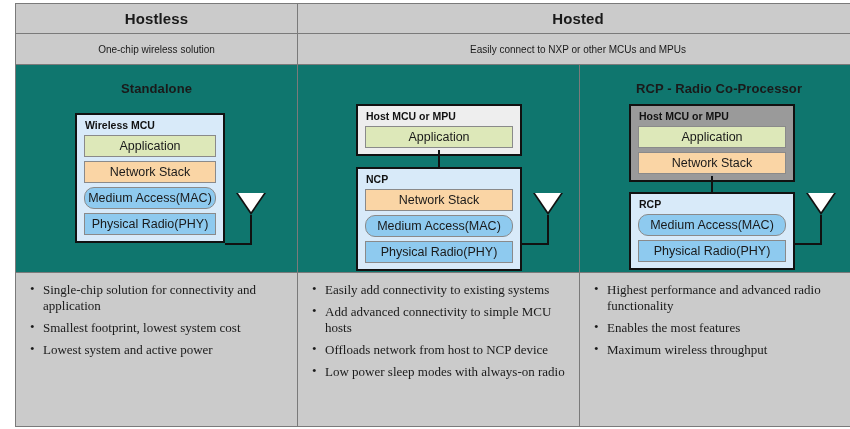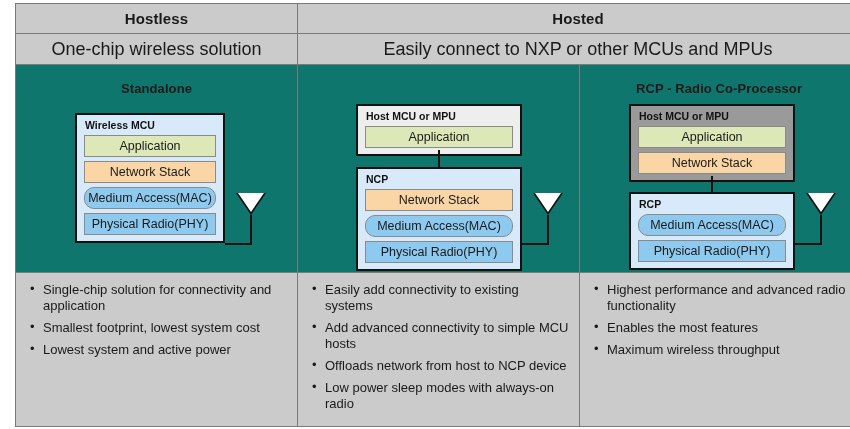--- a/index.html
+++ b/index.html
@@ -44,21 +44,21 @@
   .c3 { width: 278px; }
   .c23 { width: 560px; }
 
   .hdr-text {
     font-size: 15px;
     font-weight: bold;
     color: #1a1a1a;
     letter-spacing: .1px;
   }
   .sub-text {
-    font-size: 18px;
+    font-size: 10px;
     color: #1a1a1a;
   }
 
   
   .diagcell {
     display: block;
     position: relative;
     height: 100%;
   }
   .col-title {
@@ -150,20 +150,21 @@
     height: 100%;
   }
   .bullets ul { margin: 0; padding: 0; list-style: none; }
   .bullets li {
     position: relative;
     padding-left: 15px;
     margin-bottom: 6px;
     font-size: 13px;
     line-height: 16px;
     color: #1a1a1a;
+    font-family: Liberation Serif, serif;
   }
   .bullets li:before {
     content: "\2022";
     position: absolute;
     left: 2px; top: -1px;
     font-size: 13px;
     color: #1a1a1a;
   }
 </style>
 </head>

